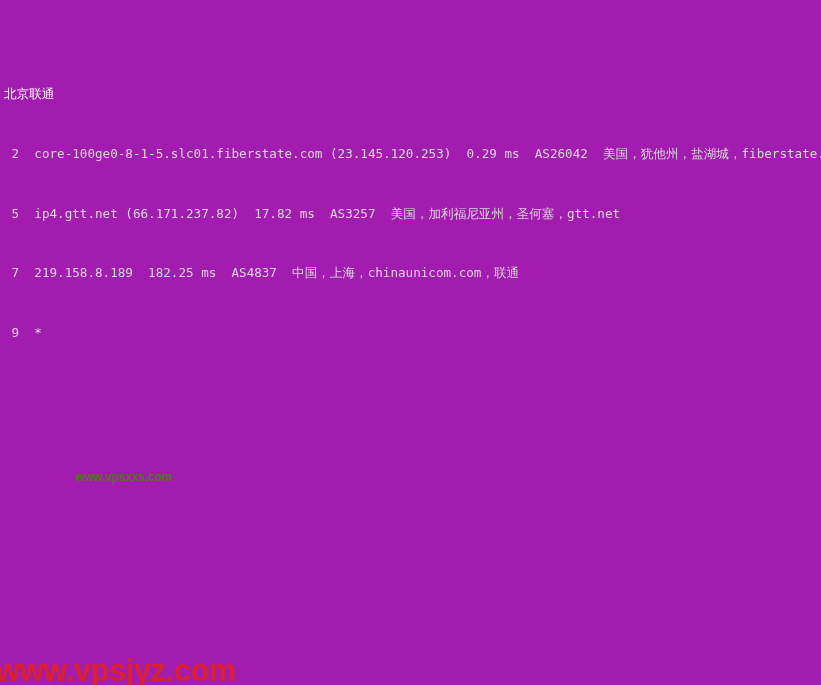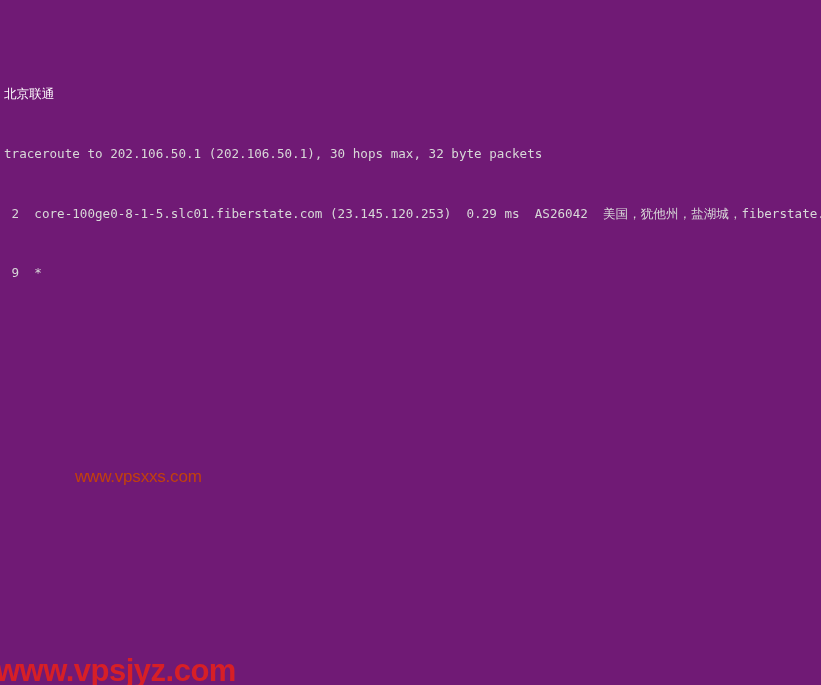--- a/index.html
+++ b/index.html
@@ -13,21 +13,21 @@
     overflow: hidden;
     position: relative;
     font-family: "DejaVu Sans Mono", "Liberation Mono", monospace;
   }
   #terminal {
     position: absolute;
     top: 0;
     left: 0;
     width: 821px;
     height: 685px;
-    background: #701a75;
+    background: #a21caf;
     color: #d8d8d8;
     font-family: "DejaVu Sans Mono", "Liberation Mono", monospace;
     font-size: 12.6px;
     line-height: 19.95px;
     padding: 4px 0 0 4px;
     box-sizing: border-box;
     white-space: pre;
     overflow: hidden;
     letter-spacing: 0px;
   }
@@ -38,24 +38,24 @@
   }
   .sect-title {
     color: #ffffff;
   }
 
   
   .wm-inline {
     position: absolute;
     left: 75px;
     top: 467px;
-    color: #c2410c;
+    color: #4d7c0f;
     font-family: "Liberation Sans", sans-serif;
-    font-weight: normal;
-    font-size: 17px;
+    font-weight: bold;
+    font-size: 12px;
     letter-spacing: -0.2px;
     line-height: 20px;
     pointer-events: none;
   }
   
   .wm-red {
     position: absolute;
     left: -4px;
     top: 654px;
     color: #e02020;
@@ -68,22 +68,23 @@
     pointer-events: none;
   }
 </style>
 </head>
 <body>
 
 <div id="terminal">
 
   
   <div class="line sect-title">北京联通</div>
-  <div class="line">traceroute to 202.106.50.1 (202.106.50.1), 30 hops max, 32 byte packets</div>
   <div class="line"> 2  core-100ge0-8-1-5.slc01.fiberstate.com (23.145.120.253)  0.29 ms  AS26042  美国，犹他州，盐湖城，fiberstate.com</div>
+  <div class="line"> 5  ip4.gtt.net (66.171.237.82)  17.82 ms  AS3257  美国，加利福尼亚州，圣何塞，gtt.net</div>
+  <div class="line"> 7  219.158.8.189  182.25 ms  AS4837  中国，上海，chinaunicom.com，联通</div>
   <div class="line"> 9  *</div>
   
   
 
   
   
 
   
   
   

